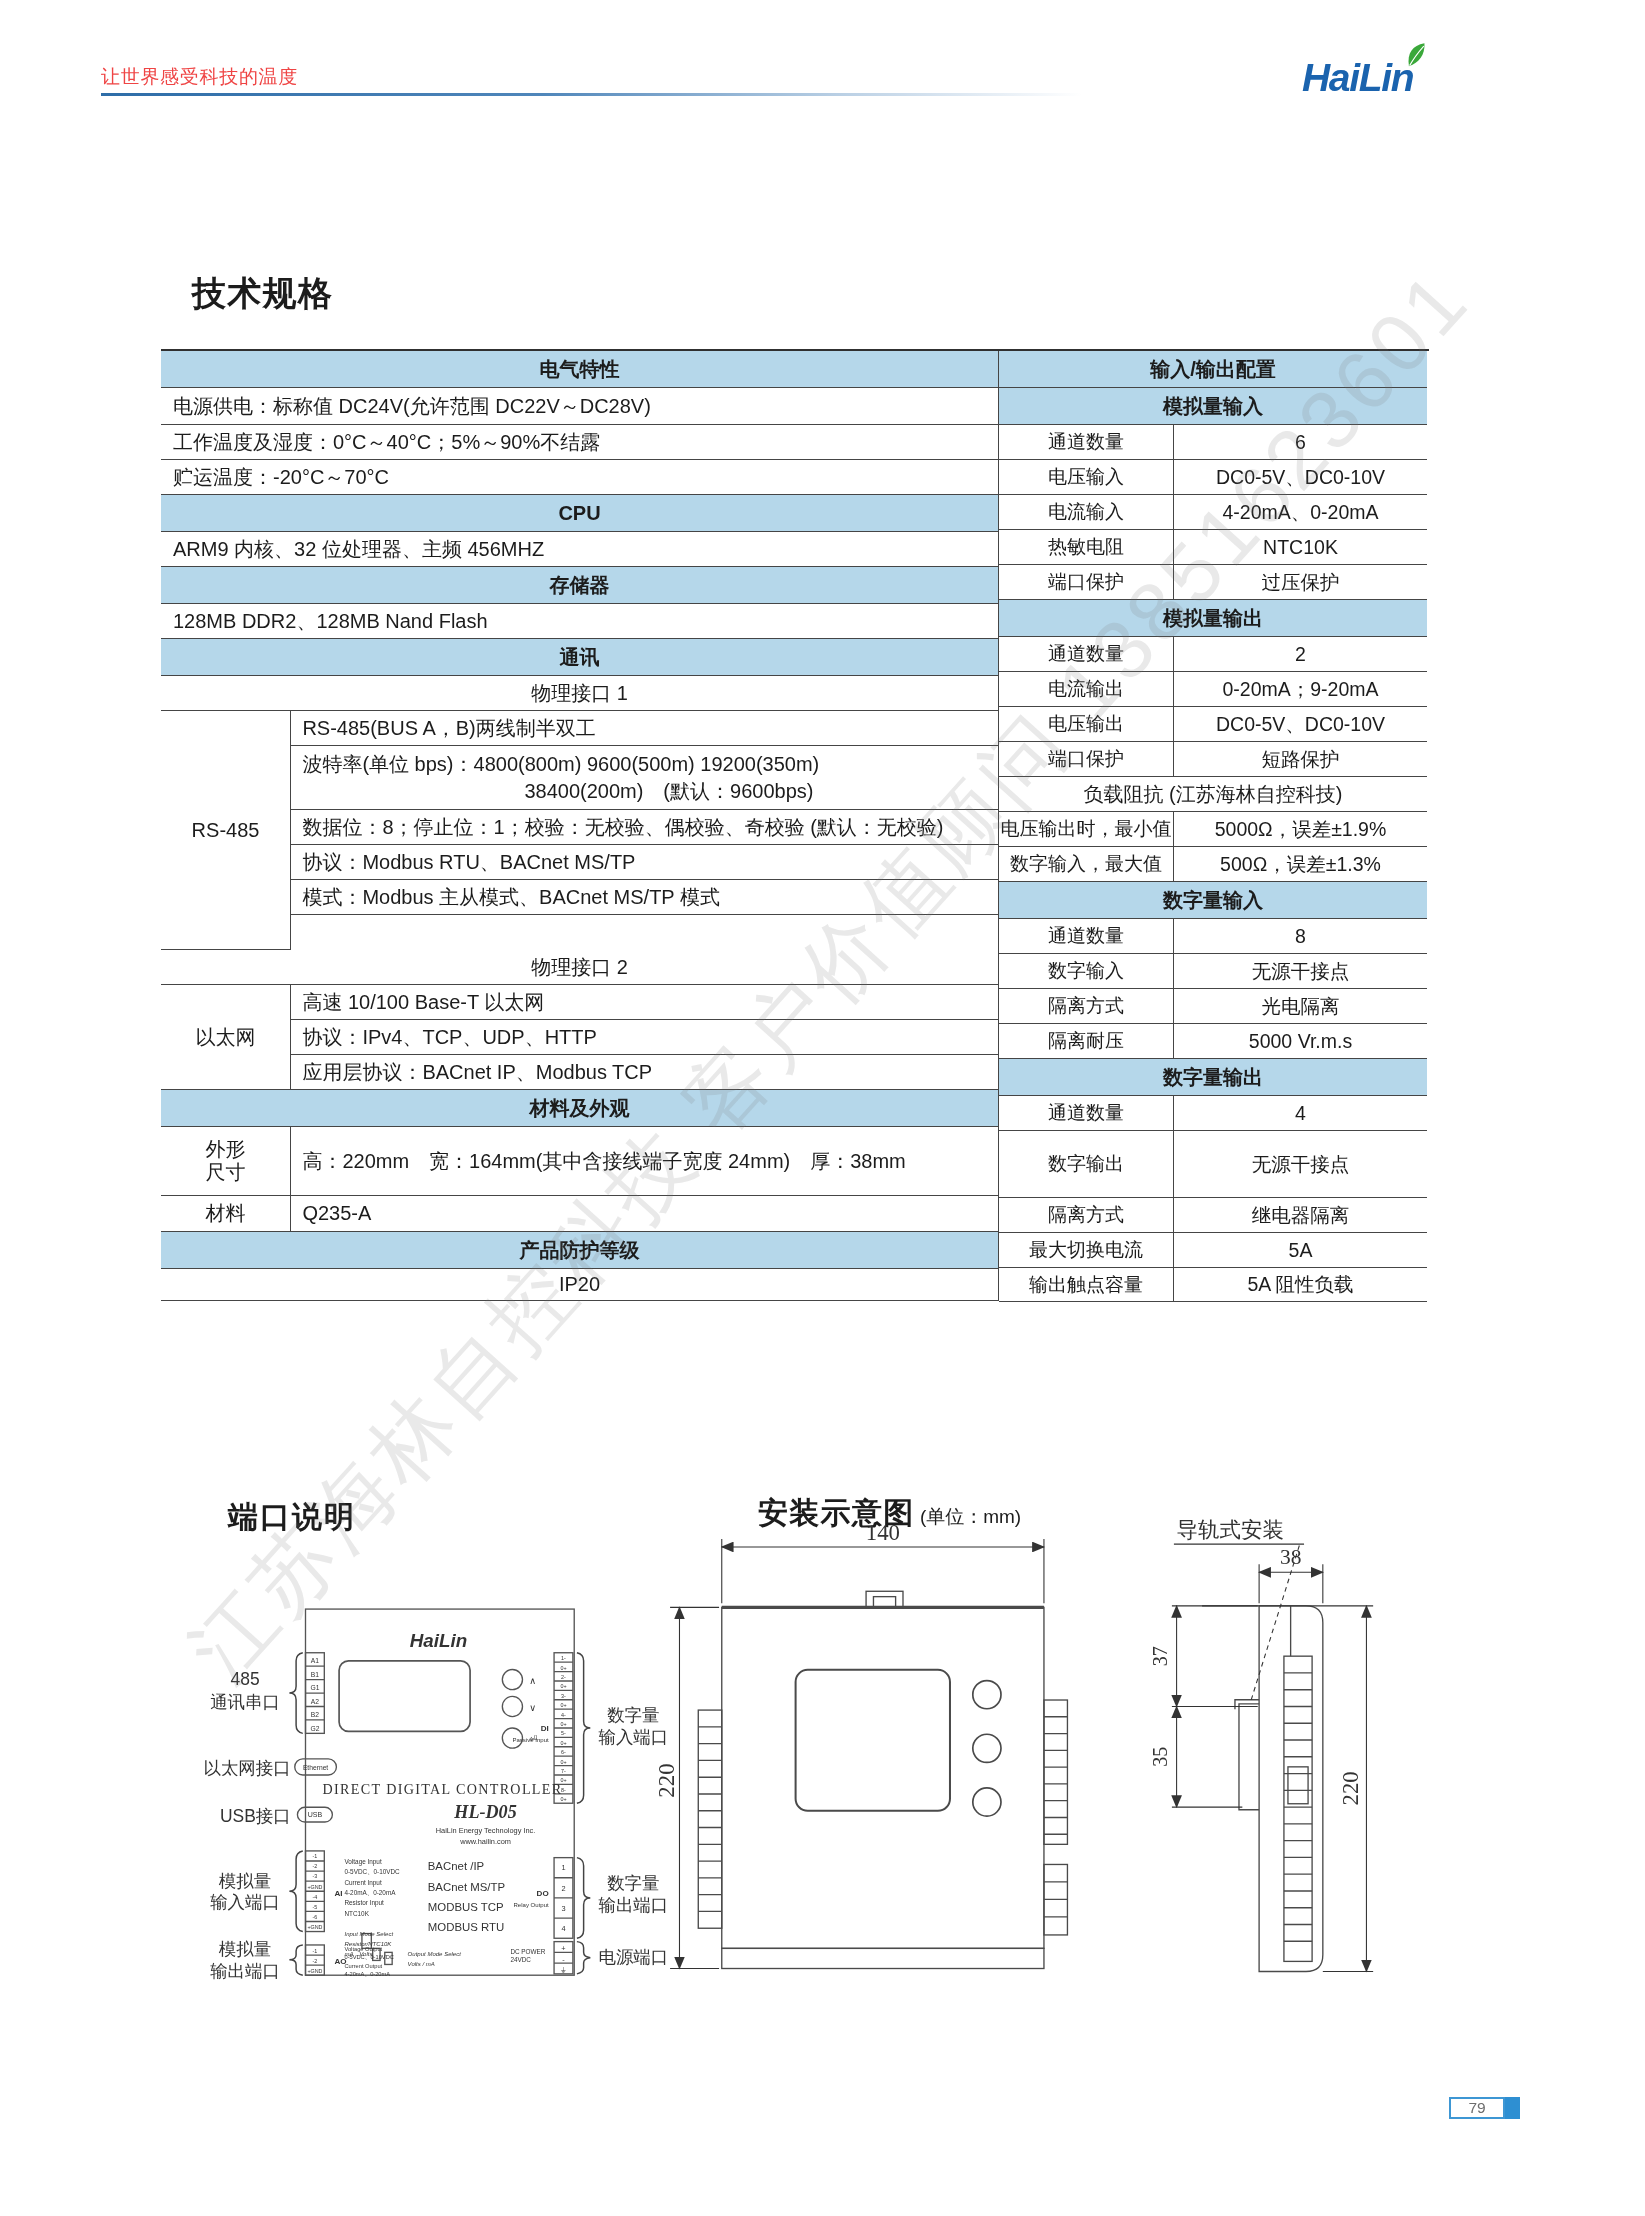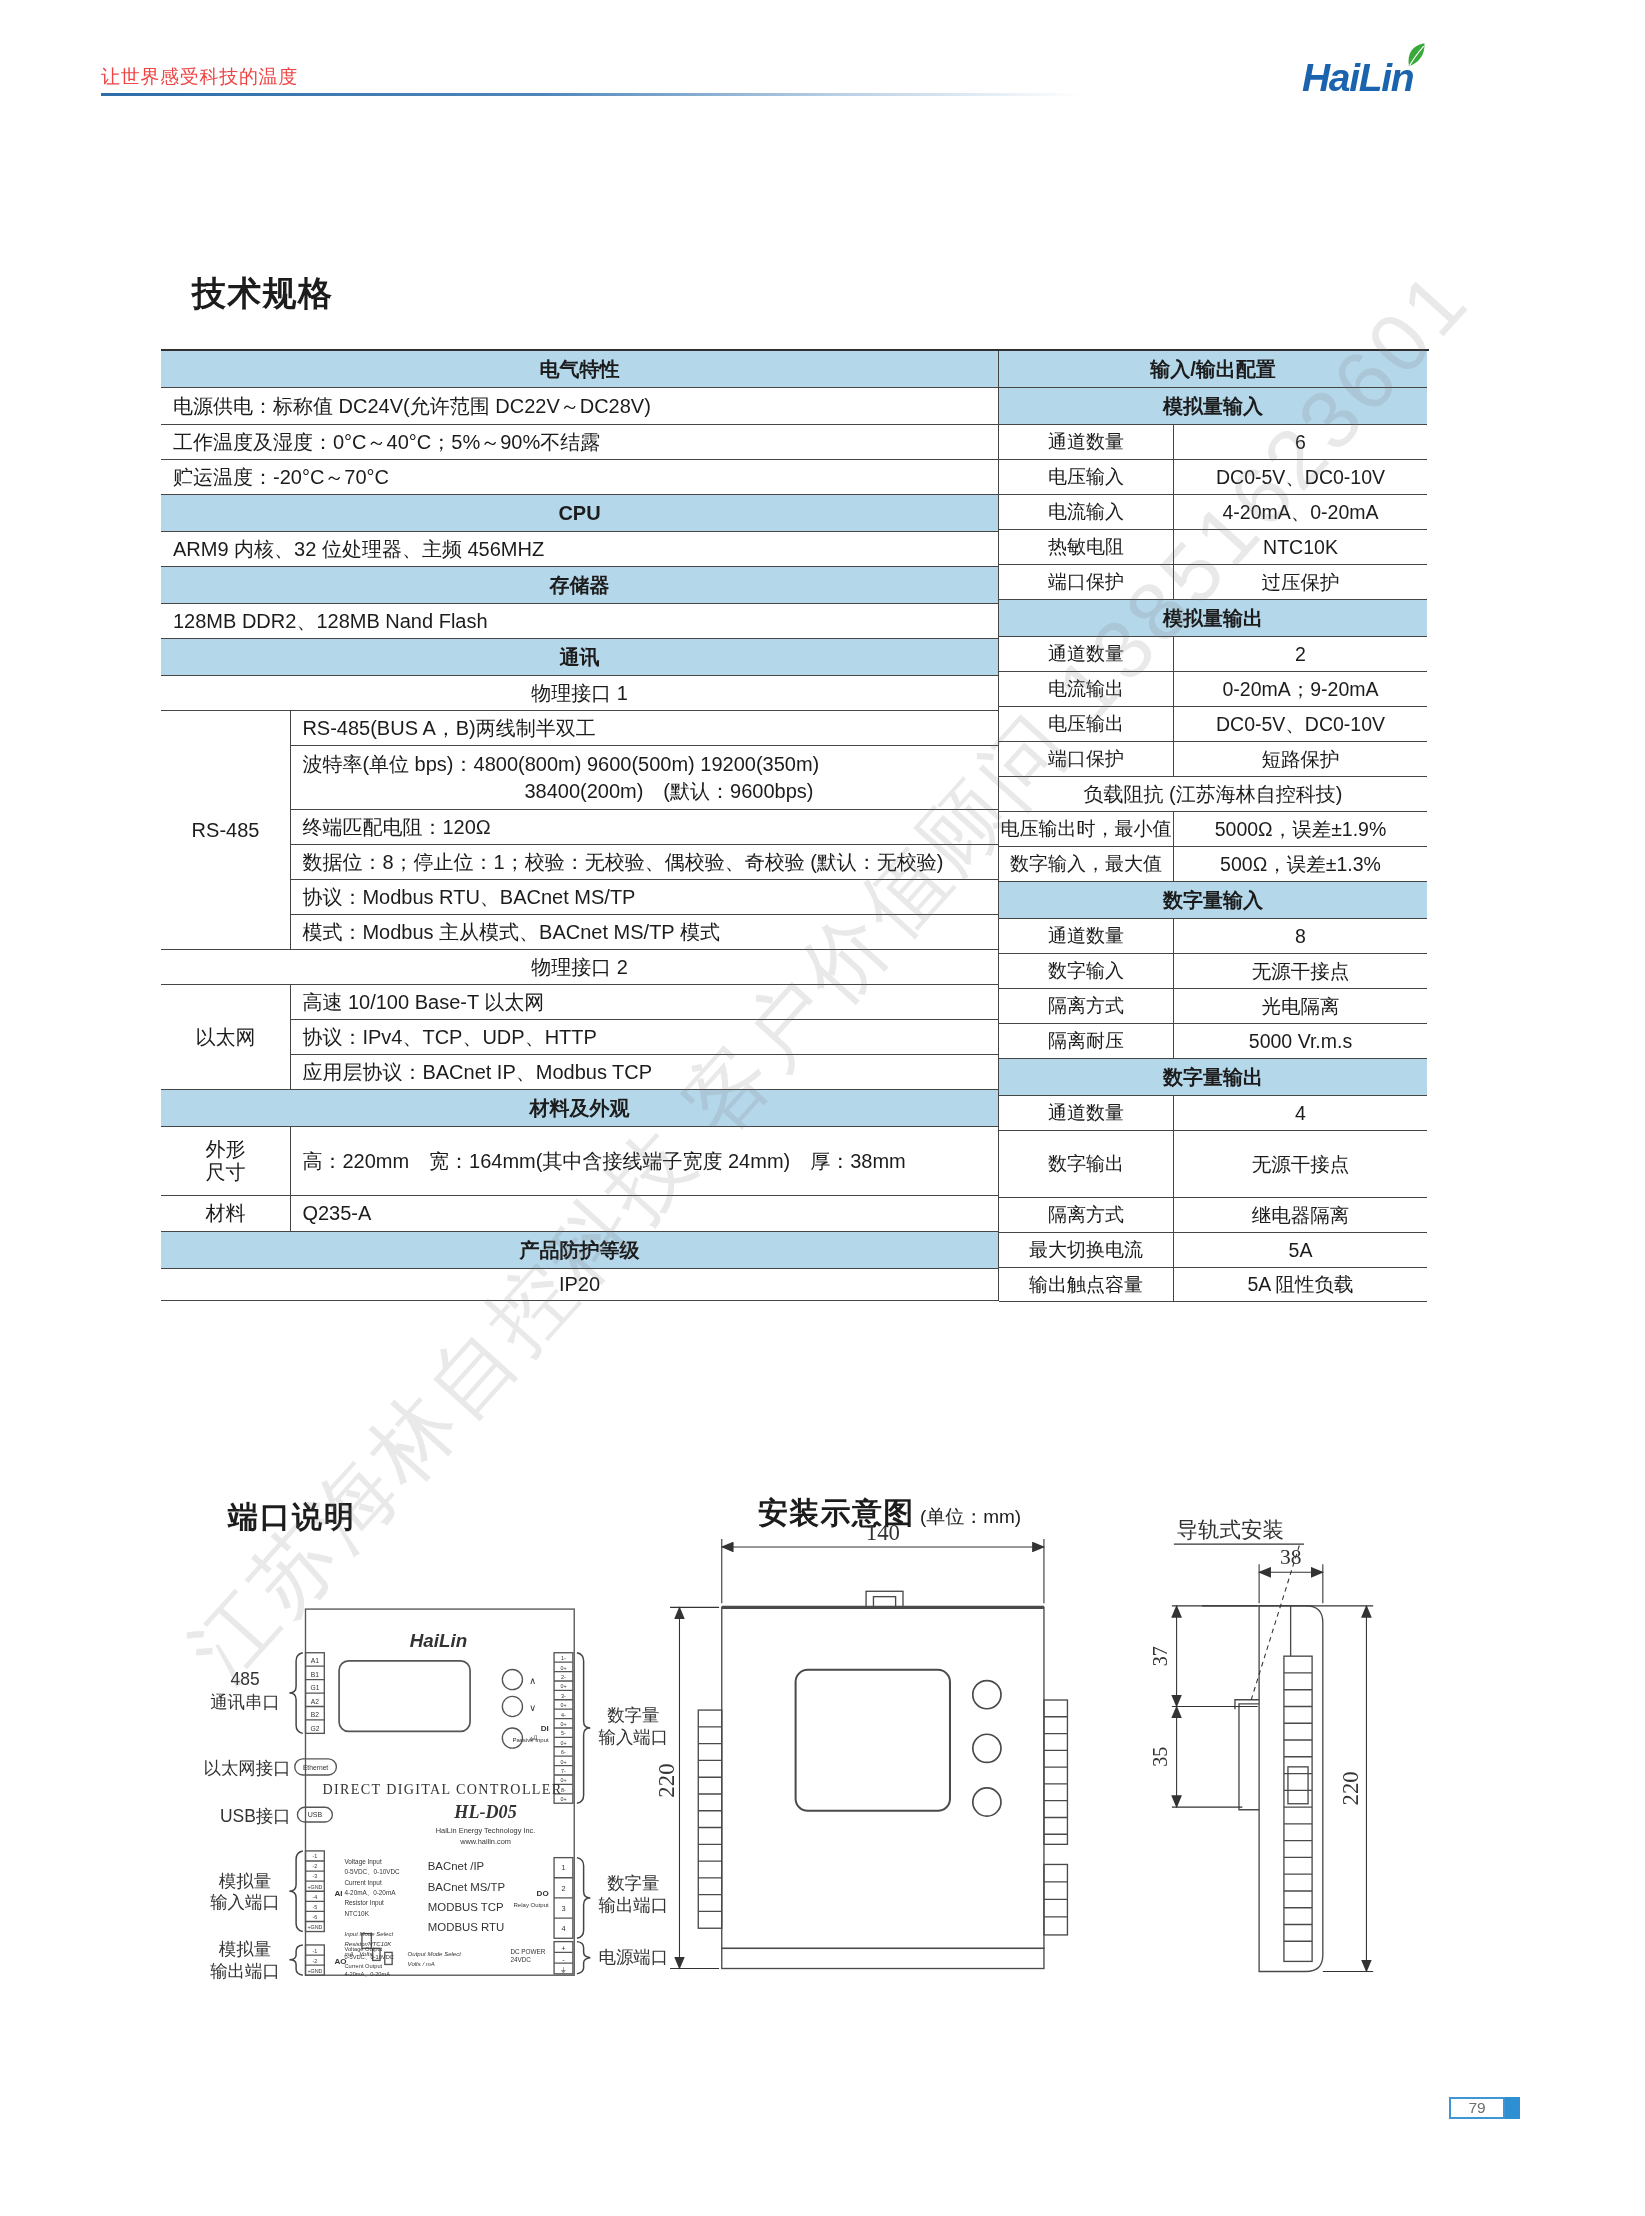--- a/index.html
+++ b/index.html
@@ -96,21 +96,20 @@
       <div class="row ctr h52">物理接口 1</div>
 
       <div class="grp h356">
         <div class="glabel">RS-485</div>
         <div class="gitems">
           <div class="gi h52">RS-485(BUS A，B)两线制半双工</div>
           <div class="gi h96 baud">
             <div>波特率(单位 bps)：4800(800m)   9600(500m)   19200(350m)</div>
             <div class="l2">38400(200m)　(默认：9600bps)</div>
           </div>
-          <div class="gi h52">终端匹配电阻：120Ω</div>
           <div class="gi h52">数据位：8；停止位：1；校验：无校验、偶校验、奇校验 (默认：无校验)</div>
           <div class="gi h52">协议：Modbus RTU、BACnet MS/TP</div>
           <div class="gi h52">模式：Modbus 主从模式、BACnet MS/TP 模式</div>
         </div>
       </div>
 
       <div class="row ctr h52">物理接口 2</div>
 
       <div class="grp h156">
         <div class="glabel">以太网</div>

